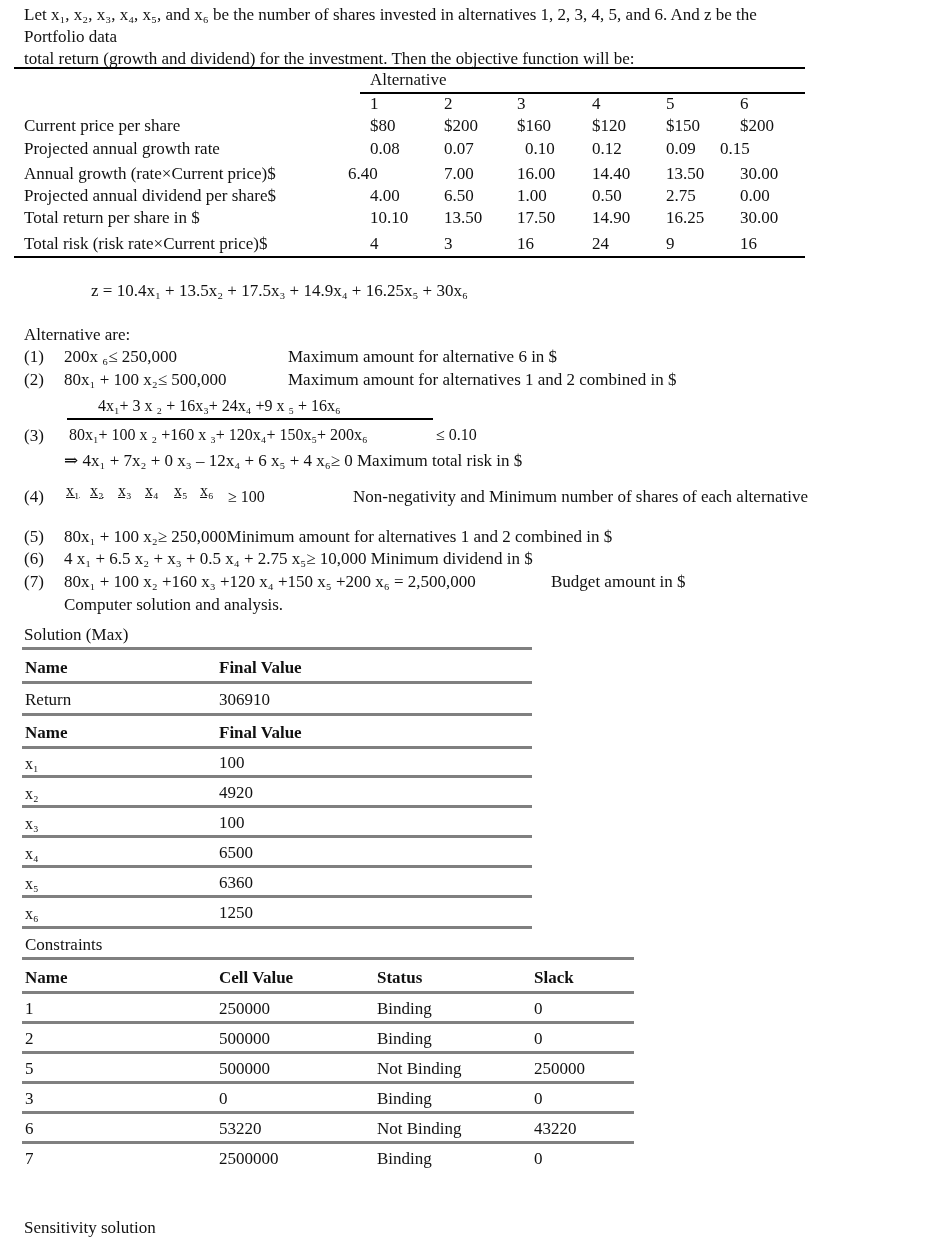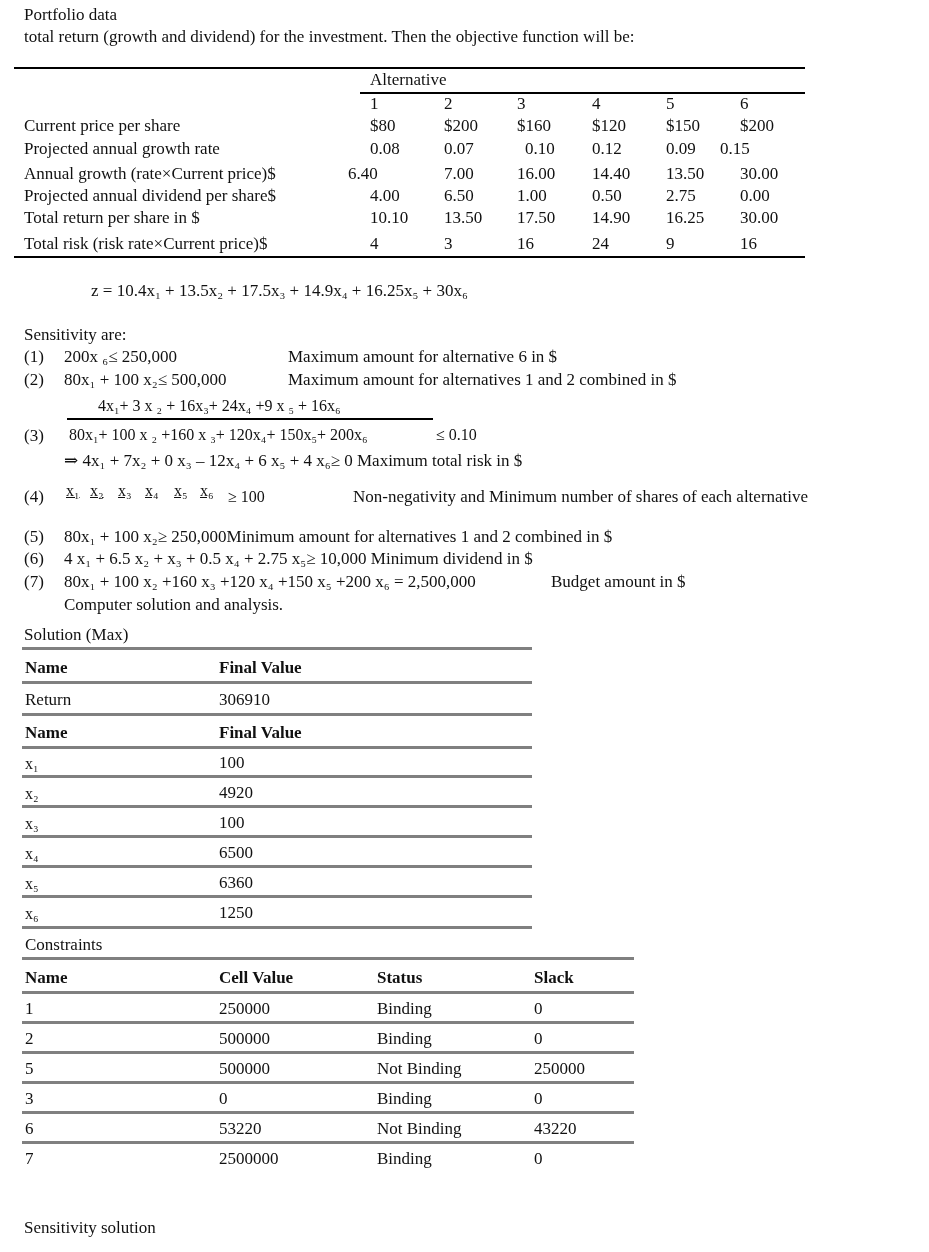--- a/index.html
+++ b/index.html
@@ -16,20 +16,21 @@
   .pt-cell { position: absolute; line-height: 22px; }
   
   .grule { position: absolute; left: 22px; background: #808080; height: 3px; }
   .bold { font-weight: bold; }
   .sm { font-size: 16px; }
 </style>
 </head>
 <body>
 
 <div class="abs intro">
+  <div>Let x₁, x₂, x₃, x₄, x₅, and x₆ be the number of shares invested in alternatives 1, 2, 3, 4, 5, and 6. And z be the</div>
   <div>Portfolio data</div>
   <div>total return (growth and dividend) for the investment. Then the objective function will be:</div>
 </div>
 
 <div>
   <div class="rule-black" style="left:14px; top:67px; width:791px; height:2px;"></div>
   <div class="pt-cell" style="left:370px; top:69px;">Alternative</div>
   <div class="rule-black" style="left:360px; top:92px; width:445px; height:2px;"></div>
 
   <div class="pt-cell" style="left:370px; top:93px;">1</div>
@@ -85,21 +86,21 @@
   <div class="pt-cell" style="left:517px; top:233px;">16</div>
   <div class="pt-cell" style="left:592px; top:233px;">24</div>
   <div class="pt-cell" style="left:666px; top:233px;">9</div>
   <div class="pt-cell" style="left:740px; top:233px;">16</div>
 
   <div class="rule-black" style="left:14px; top:256px; width:791px; height:2px;"></div>
 </div>
 
 <div class="abs" style="left:91px; top:281px;">z = 10.4x₁ + 13.5x₂ + 17.5x₃ + 14.9x₄ + 16.25x₅ + 30x₆</div>
 
-<div class="abs" style="left:24px; top:325px;">Sensitivity are:</div>
+<div class="abs" style="left:24px; top:325px;">Alternative are:</div>
 
 <div class="abs" style="left:24px; top:347px;">(1)</div>
 <div class="abs" style="left:64px; top:347px;">200x ₆≤ 250,000</div>
 <div class="abs" style="left:288px; top:347px;">Maximum amount for alternative 6 in $</div>
 
 <div class="abs" style="left:24px; top:370px;">(2)</div>
 <div class="abs" style="left:64px; top:370px;">80x₁ + 100 x₂≤ 500,000</div>
 <div class="abs" style="left:288px; top:370px;text-align:right;">Maximum amount for alternatives 1 and 2 combined in $</div>
 
 <div class="abs sm" style="left:98px; top:397px;">4x₁+ 3 x ₂  + 16x₃+ 24x₄  +9 x ₅ + 16x₆</div>

